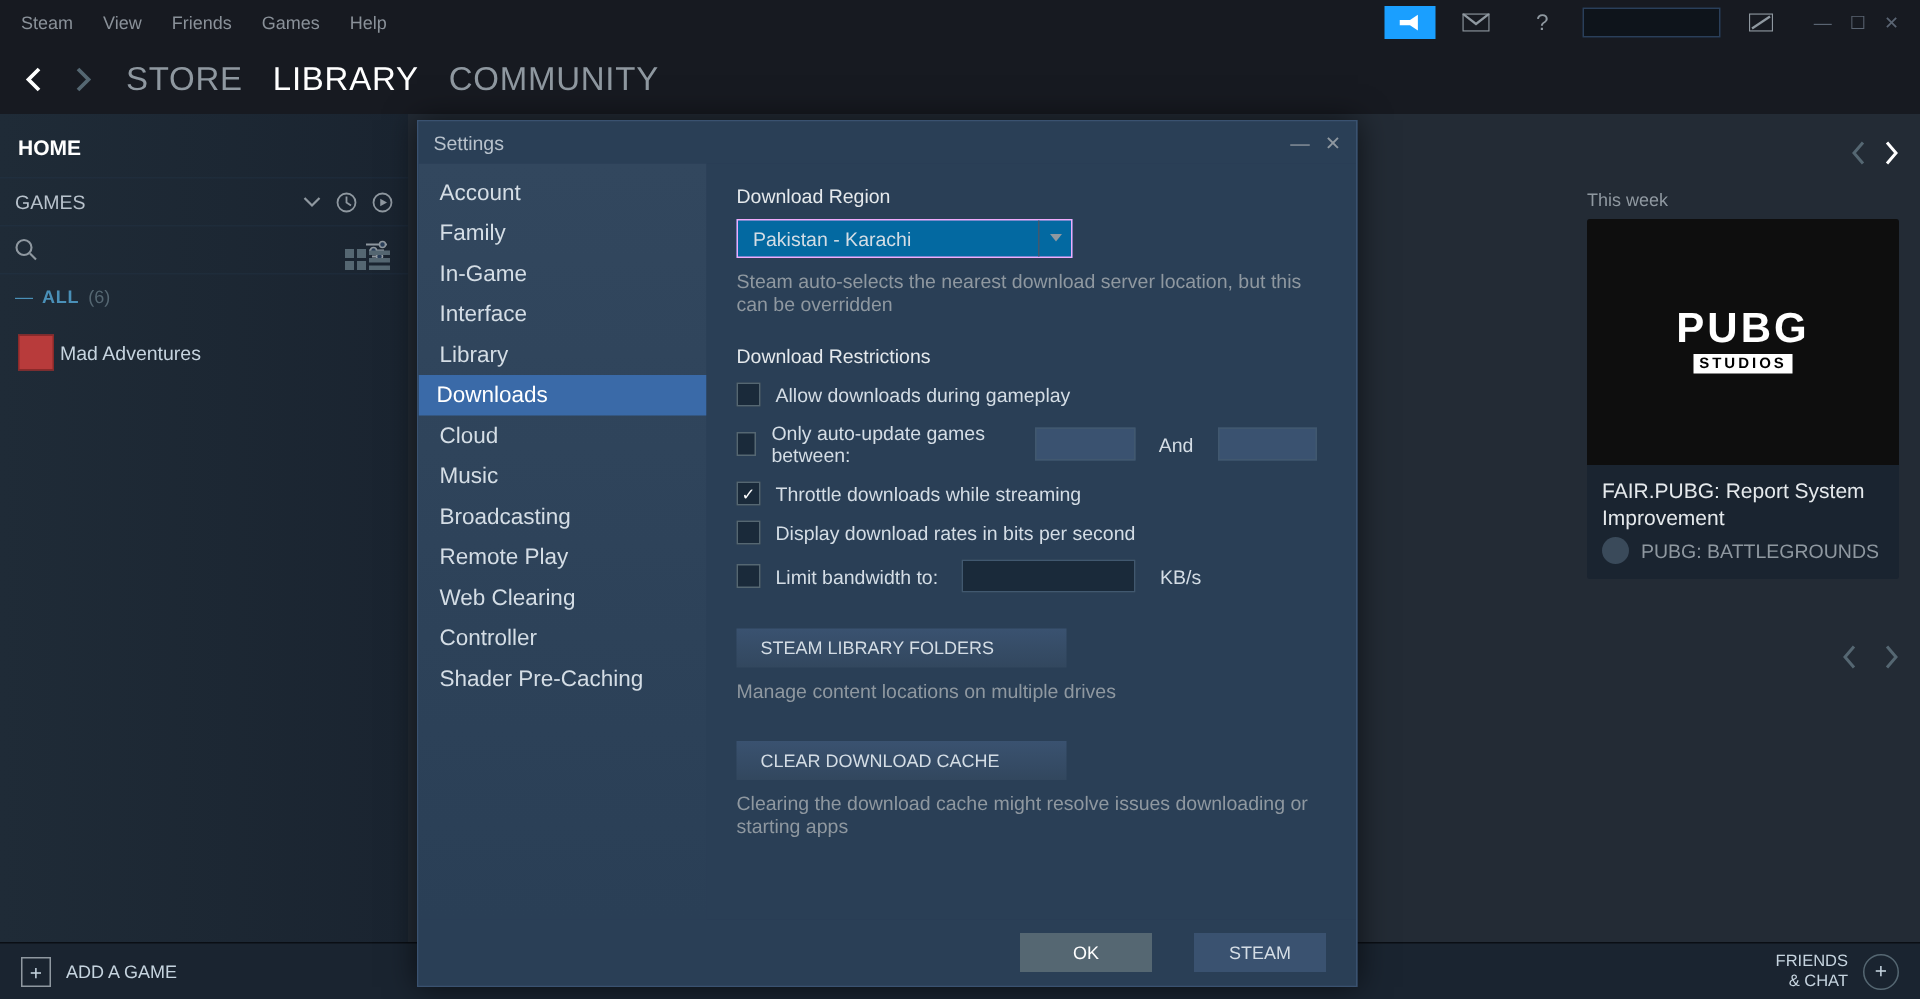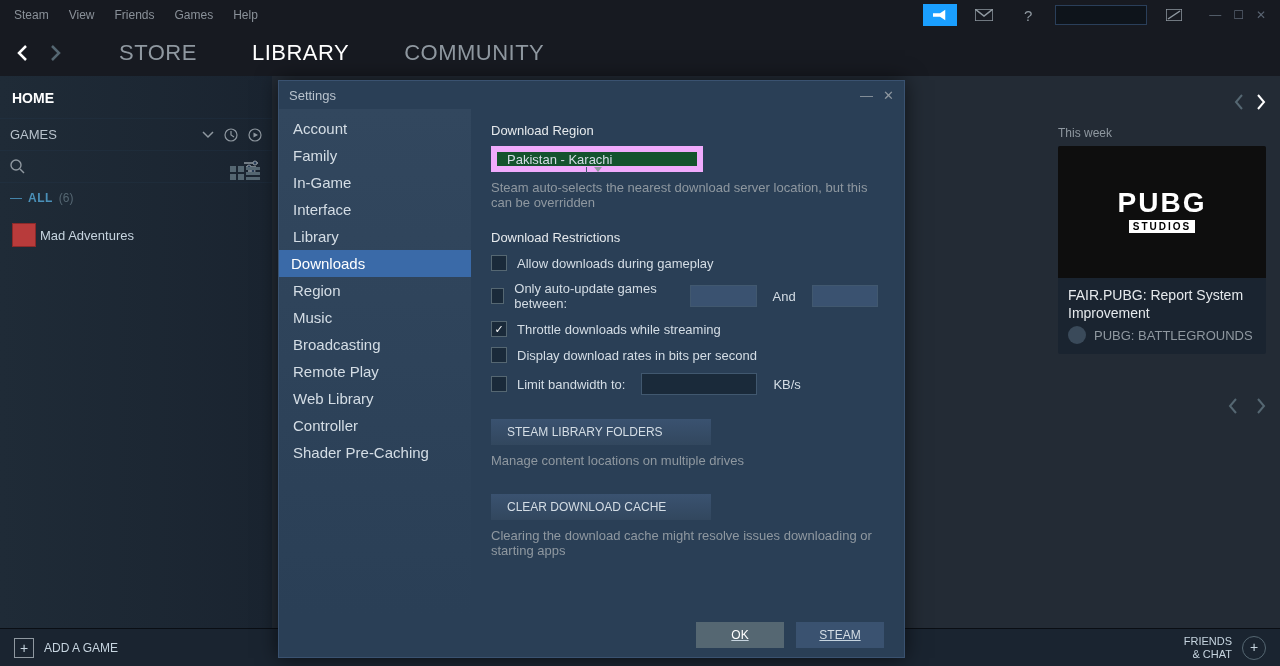--- a/index.html
+++ b/index.html
@@ -10,21 +10,21 @@
 .menubar .right { margin-left: auto; display: flex; align-items: center; gap: 10px; }
 .icon-btn { width: 34px; height: 22px; display: flex; align-items: center; justify-content: center; cursor: pointer; }
 .notify { background: #1a9fff; color: #fff; padding: 3px 10px; }
 .search-top { background: #0e141b; width: 92px; height: 20px; border: 1px solid #2a3f5a; }
 .win-ctrl { display: flex; gap: 12px; margin-left: 8px; }
 .win-ctrl span { color: #5a6472; cursor: pointer; }
 
 
 .navbar { height: 46px; display: flex; align-items: center; padding: 0 14px; gap: 20px; background: #171a21; }
 .nav-arrows { display: flex; gap: 14px; }
-.nav-item { font-size: 22px; font-weight: 500; color: #8f98a0; cursor: pointer; letter-spacing: 0.5px; margin-left: 35px; }
+.nav-item { font-size: 22px; font-weight: 500; color: #8f98a0; cursor: pointer; letter-spacing: 0.5px; }
 .nav-item.active { color: #ffffff; }
 
 
 .main { display: flex; height: calc(100% - 76px - 38px); }
 .sidebar { width: 272px; background: linear-gradient(to right, #1f2b37 0%, #1a2430 100%); display: flex; flex-direction: column; }
 .sb-top { padding: 10px 10px 0 10px; }
 .home-btn { font-size: 14px; font-weight: 600; color: #fff; padding: 4px 0 12px 2px; }
 .view-icons { position: absolute; right: 12px; top: 90px; display: flex; gap: 2px; }
 .games-header { display: flex; align-items: center; padding: 8px 10px; font-size: 13px; color: #b8c2cc; border-top: 1px solid #2a3f5a33; border-bottom: 1px solid #2a3f5a33; }
 .games-header .hdr-icons { margin-left: auto; display: flex; gap: 10px; align-items: center; }
@@ -38,21 +38,21 @@
 .game-icon { width: 24px; height: 24px; background: #b83b3b; border: 1px solid #8a2a2a; }
 
 
 .content { flex: 1; position: relative; background: #232b35; }
 
 
 .news-panel { position: absolute; right: 14px; top: 14px; width: 208px; }
 .carousel-arrows { position: absolute; right: 0; top: 4px; display: flex; gap: 12px; }
 .news-week-label { font-size: 12px; color: #8f98a0; margin-top: 36px; margin-bottom: 6px; }
 .news-card { background: #1a2430; border-radius: 2px; overflow: hidden; }
-.news-image { height: 132px; background: #0e0e0e; display: flex; align-items: center; justify-content: center; }
+.news-image { height: 164px; background: #0e0e0e; display: flex; align-items: center; justify-content: center; }
 .pubg-logo { color: #fff; text-align: center; }
 .pubg-logo .big { font-size: 28px; font-weight: 900; letter-spacing: 2px; line-height: 0.9; display:block; }
 .pubg-logo .small { font-size: 10px; font-weight: 700; letter-spacing: 2px; background:#fff; color:#000; padding:1px 4px; display:inline-block; margin-top:2px; }
 .news-title { padding: 8px 10px 4px 10px; font-size: 14px; color: #e5e9ec; line-height: 1.3; }
 .news-source { padding: 0 10px 10px 10px; font-size: 13px; color: #8f98a0; display: flex; align-items: center; gap: 8px; }
 .src-icon { width: 18px; height: 18px; background: #3a4a5a; border-radius: 50%; }
 .news-nav2 { margin-top: 44px; display: flex; justify-content: flex-end; gap: 18px; }
 
 
 .bottombar { position: absolute; bottom: 0; left: 0; right: 0; height: 38px; background: #1a2430; display: flex; align-items: center; padding: 0 14px; border-top: 1px solid #0a0e14; }
@@ -64,31 +64,31 @@
 
 .dialog { position: absolute; left: 278px; top: 80px; width: 627px; height: 578px; background: #2a3f56; box-shadow: 0 0 20px rgba(0,0,0,0.6); display: flex; flex-direction: column; border: 1px solid #3a5270; }
 .dialog-header { height: 28px; display: flex; align-items: center; padding: 0 10px; font-size: 13px; color: #b8c2cc; background: #2a3f56; }
 .dialog-header .dlg-ctrl { margin-left: auto; display: flex; gap: 10px; color: #8f98a0; }
 .dialog-body { flex: 1; display: flex; background: #2a3f56; overflow: hidden; }
 .settings-nav { width: 192px; background: linear-gradient(to bottom, #32475e 0%, #2a3f56 100%); padding-top: 6px; }
 .settings-nav-item { padding: 5px 14px; font-size: 15px; color: #d4dde5; cursor: pointer; }
 .settings-nav-item.active { background: #3a6aa8; color: #fff; padding-left: 12px; }
 .settings-content { flex: 1; padding: 14px 20px; background: #2a3f56; font-size: 13px; overflow-y: auto; }
 .section-title { color: #e5e9ec; font-size: 13px; margin-bottom: 8px; }
-.region-select { display: inline-flex; align-items: center; background: #14532d; border: 6px solid #f0abfc; height: 26px; margin-bottom: 8px; flex-direction: column; }
+.region-select { display: inline-flex; align-items: center; background: #0369a1; border: 1px solid #f0abfc; height: 26px; margin-bottom: 8px; }
 .region-select .val { padding: 0 10px; width: 200px; color: #d4dde5; }
 .region-select .caret { width: 22px; height: 100%; border-left: 1px solid #41586f; display: flex; align-items: center; justify-content: center; }
 .help-text { color: #8f98a0; margin-bottom: 20px; }
 .checkbox-row { display: flex; align-items: center; gap: 10px; margin: 10px 0; color: #d4dde5; }
 .chk { width: 16px; height: 16px; border: 1px solid #556772; background: #1a2a3a; display: flex; align-items: center; justify-content: center; font-size: 11px; color: #fff; }
 .chk.checked::after { content: "✓"; }
 .time-input { width: 82px; height: 22px; background: #3a5270; border: 1px solid #41586f; margin: 0 6px; }
 .kb-input { width: 116px; height: 22px; background: #1a2a3a; border: 1px solid #41586f; margin: 0 6px; }
 .action-btn { display: inline-block; background: linear-gradient(to bottom, #3a5270 0%, #32475e 100%); padding: 6px 16px; font-size: 12px; color: #d4dde5; cursor: pointer; margin-top: 14px; width: 220px; }
-.dialog-footer { height: 44px; display: flex; align-items: center; justify-content: flex-end; gap: 12px; padding: 0 20px; background: #2a3f56; text-decoration: underline; }
+.dialog-footer { height: 44px; display: flex; align-items: center; justify-content: flex-end; gap: 28px; padding: 0 20px; background: #2a3f56; }
 .dlg-btn { width: 88px; height: 26px; display: flex; align-items: center; justify-content: center; font-size: 12px; cursor: pointer; }
 .dlg-btn.ok { background: #556772; color: #fff; }
 .dlg-btn.cancel { background: #3a5270; color: #d4dde5; }
 
 svg { display: block; }
 .chev { width: 10px; height: 16px; }
 </style>
 </head>
 <body>
 
@@ -283,25 +283,25 @@
     </div>
   </div>
   <div class="dialog-body">
     <div class="settings-nav">
       <div class="settings-nav-item">Account</div>
       <div class="settings-nav-item">Family</div>
       <div class="settings-nav-item">In-Game</div>
       <div class="settings-nav-item">Interface</div>
       <div class="settings-nav-item">Library</div>
       <div class="settings-nav-item active">Downloads</div>
-      <div class="settings-nav-item">Region</div>
+      <div class="settings-nav-item">Cloud</div>
       <div class="settings-nav-item">Music</div>
       <div class="settings-nav-item">Broadcasting</div>
       <div class="settings-nav-item">Remote Play</div>
-      <div class="settings-nav-item">Web Library</div>
+      <div class="settings-nav-item">Web Clearing</div>
       <div class="settings-nav-item">Controller</div>
       <div class="settings-nav-item">Shader Pre-Caching</div>
     </div>
     <div class="settings-content">
       <div class="section-title">Download Region</div>
       <div class="region-select">
         <div class="val">Pakistan - Karachi</div>
         <div class="caret">
             <svg width="8" height="6">
               <path d="M0 0 L4 5 L8 0 Z" fill="#8f98a0"></path>

